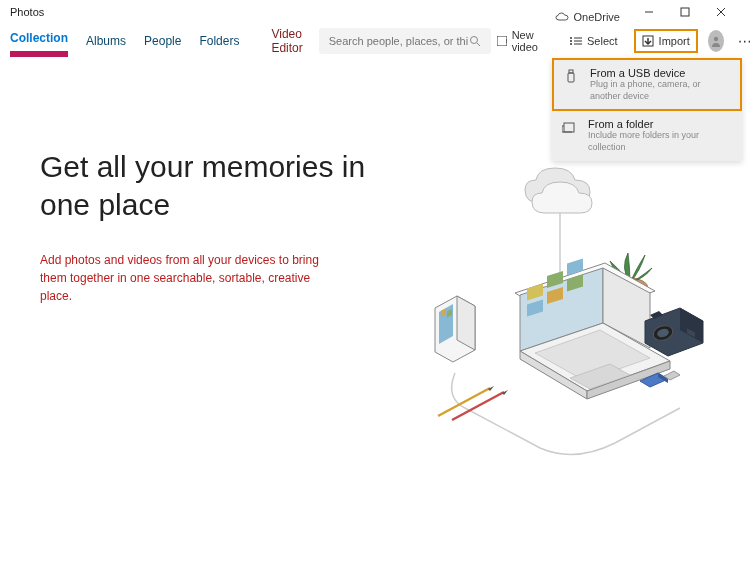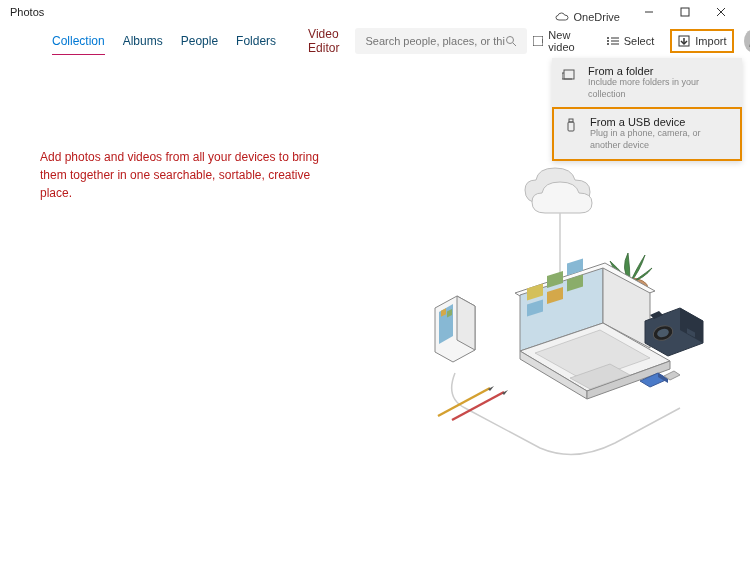--- a/index.html
+++ b/index.html
@@ -5,21 +5,21 @@
     * { margin: 0; padding: 0; box-sizing: border-box; font-family: "Segoe UI", sans-serif; }
     body { width: 750px; height: 580px; background: #fff; overflow: hidden; position: relative; }
     .titlebar { display: flex; justify-content: space-between; align-items: center; height: 24px; padding: 0 12px 0 10px; font-size: 11px; }
     .titlebar-left { color: #222; }
     .titlebar-right { display: flex; align-items: flex-end; gap: 2px; }
     .onedrive { display: flex; align-items: center; gap: 5px; color: #333; font-size: 11px; margin-right: 10px; }
     .win-btn { width: 34px; height: 22px; display: flex; align-items: center; justify-content: center; color: #333; cursor: default; }
     .toolbar { display: flex; align-items: center; height: 34px; padding: 0 10px; gap: 0; position: relative; }
     .tabs { display: flex; gap: 18px; align-items: center; }
     .tab { font-size: 12px; color: #0c4a6e; padding: 6px 0; cursor: pointer; }
-    .tab.active { color: #0078d4; border-bottom: 1px solid #be185d; font-weight: 400; margin-left: 42px; }
+    .tab.active { color: #0078d4; border-bottom: 6px solid #be185d; font-weight: 700; }
     .divider { width: 1px; height: 16px; background: #ccc; margin: 0 16px; }
     .ve { font-size: 12px; color: #7f1d1d; cursor: pointer; }
     .searchbox { display: flex; align-items: center; background: #f3f3f3; border-radius: 3px; height: 26px; padding: 0 10px; margin-left: 16px; width: 175px; justify-content: space-between; }
     .searchbox input { border: none; background: transparent; font-size: 11px; color: #888; outline: none; width: 140px; }
     .spacer { flex: 1; }
     .actions { display: flex; align-items: center; gap: 10px; }
     .action { display: flex; align-items: center; gap: 5px; font-size: 11px; color: #333; cursor: pointer; padding: 4px 6px; }
     .action.highlight { border: 2px solid #e68a00; border-radius: 0; }
     .avatar { width: 22px; height: 22px; background: #bbb; border-radius: 50%; display: flex; align-items: center; justify-content: center; }
     .more { font-size: 14px; color: #333; padding: 0 4px; cursor: pointer; }
@@ -116,48 +116,49 @@
       <svg width="12" height="12" viewBox="0 0 12 12">
           <circle cx="6" cy="4" r="2.2" fill="#888"></circle>
           <path d="M2 12 Q2 8 6 8 Q10 8 10 12 Z" fill="#888"></path>
         </svg>
     </div>
     <div class="more">⋯</div>
   </div>
 </div>
 
 <div class="dropdown">
+  <div class="dd-item highlight">
+    <div class="dd-icon">
+        <svg width="14" height="14" viewBox="0 0 14 14">
+          <rect x="5" y="1" width="4" height="3" fill="none" stroke="#555" stroke-width="1"></rect>
+          <rect x="4" y="4" width="6" height="9" rx="1" fill="none" stroke="#555" stroke-width="1"></rect>
+        </svg>
+      </div>
+    <div class="dd-text">
+      <div class="dd-title">From a USB device</div>
+      <div class="dd-sub">Plug in a phone, camera, or another device</div>
+    </div>
+  </div>
   <div class="dd-item">
     <div class="dd-icon">
         <svg width="14" height="14" viewBox="0 0 14 14">
           <rect x="2" y="3" width="10" height="9" fill="none" stroke="#555" stroke-width="1"></rect>
           <path d="M2 6 L0 6 L0 12 L10 12" fill="none" stroke="#555" stroke-width="1"></path>
         </svg>
       </div>
     <div class="dd-text">
       <div class="dd-title">From a folder</div>
       <div class="dd-sub">Include more folders in your collection</div>
     </div>
   </div>
-  <div class="dd-item highlight">
-    <div class="dd-icon">
-        <svg width="14" height="14" viewBox="0 0 14 14">
-          <rect x="5" y="1" width="4" height="3" fill="none" stroke="#555" stroke-width="1"></rect>
-          <rect x="4" y="4" width="6" height="9" rx="1" fill="none" stroke="#555" stroke-width="1"></rect>
-        </svg>
-      </div>
-    <div class="dd-text">
-      <div class="dd-title">From a USB device</div>
-      <div class="dd-sub">Plug in a phone, camera, or another device</div>
-    </div>
-  </div>
 </div>
 
 <div class="main">
   <div class="copy">
+    <div class="h1">Get all your memories in one place</div>
     <div class="body">Add photos and videos from all your devices to bring them together in one searchable, sortable, creative place.</div>
   </div>
   <div class="illus">
     <svg width="340" height="320" viewBox="0 0 340 320">
 
       <g transform="translate(140,20)">
         <path d="M10 35 Q-5 35 -5 22 Q-5 12 6 12 Q8 0 25 0 Q42 0 45 12 Q60 12 60 24 Q60 35 47 35 Z" fill="#e8e8e8" stroke="#bbb" stroke-width="1"></path>
         <path d="M15 45 Q2 45 2 34 Q2 25 12 25 Q14 14 30 14 Q46 14 49 25 Q62 25 62 35 Q62 45 50 45 Z" fill="#f6f6f6" stroke="#bbb" stroke-width="1"></path>
       </g>
 

